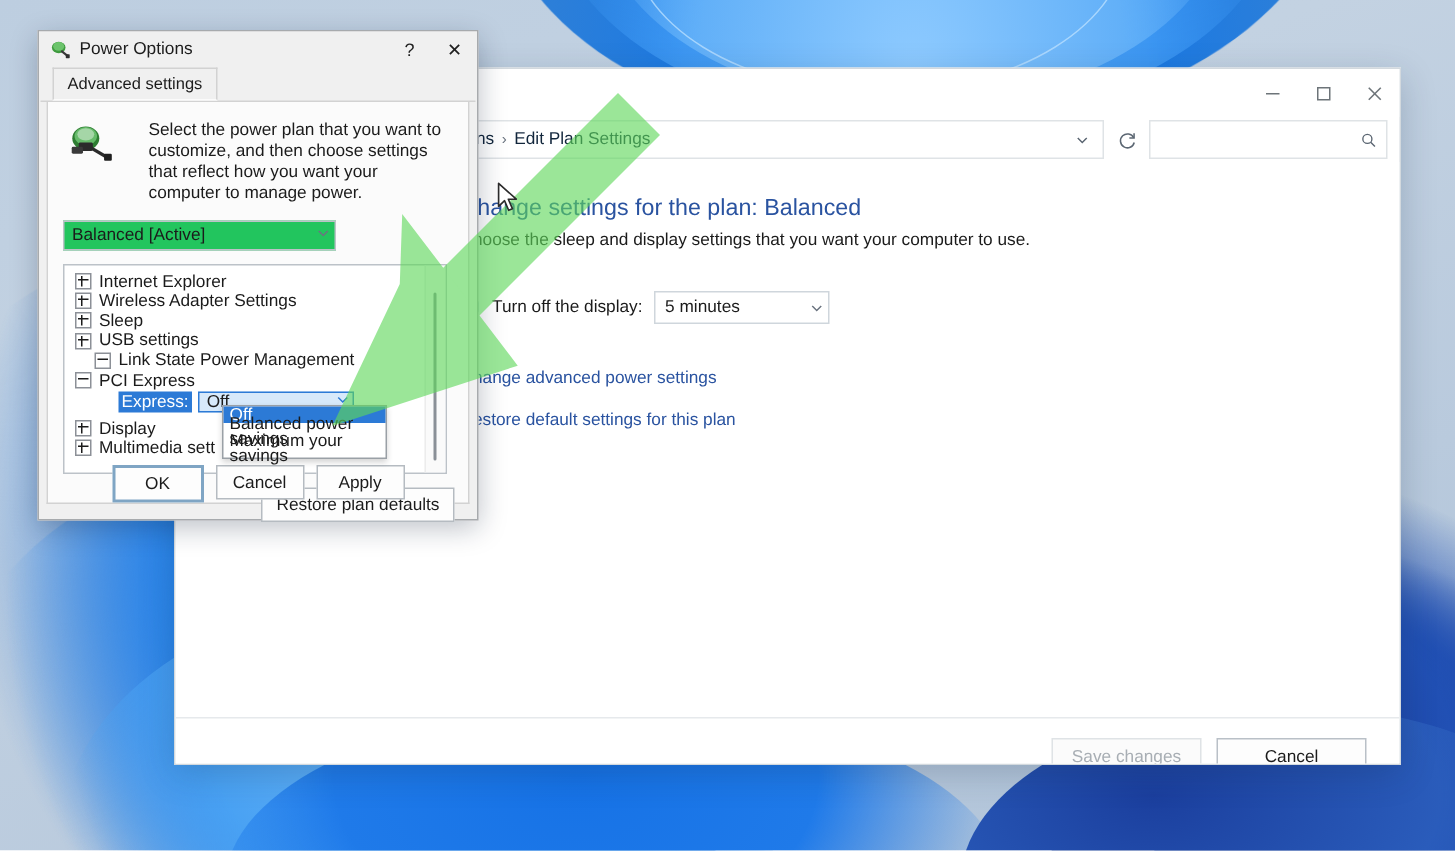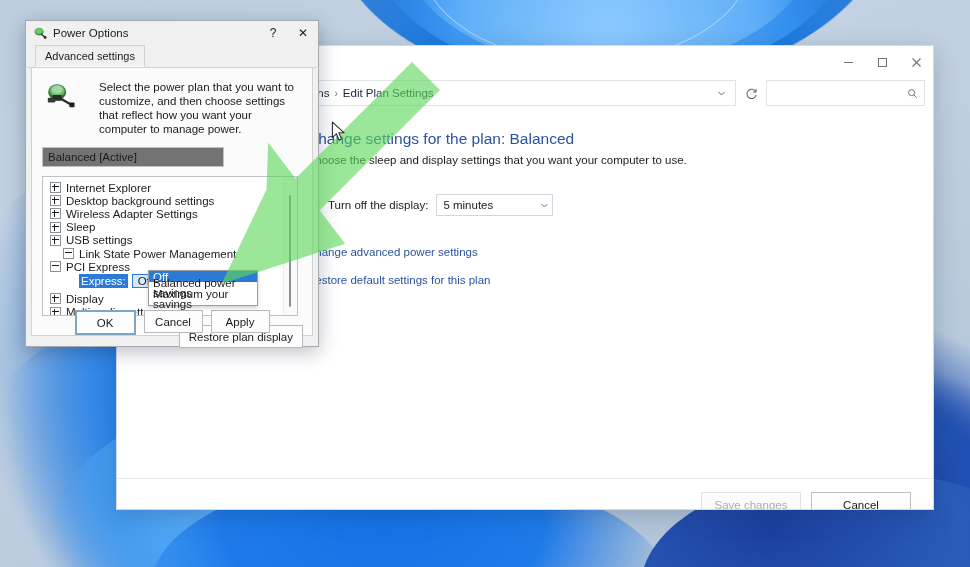--- a/index.html
+++ b/index.html
@@ -293,21 +293,21 @@
     display: flex; gap: 23px;
     padding: 4px 4px 0 4px;
   }
   .intro-text {
     font-size: 11.5px; color: #1b1b1b; line-height: 14px;
   }
   .plan-combo {
     margin: 11px 0 0 2px;
     width: 172px; height: 18px;
     border: 1px solid #bcc2c8;
-    background: #737373;
+    background: #22c55e;
     display: flex; align-items: center; justify-content: space-between;
     padding: 0 3px 0 5px;
     font-size: 11.5px; color: #1b1b1b;
   }
   .tree-frame {
     margin: 9px 0 0 2px;
     width: 256px; height: 140px;
     border: 1px solid #bcc2c8;
     background: #fff;
     position: relative;
@@ -588,24 +588,20 @@
 
       <div class="tree-frame">
         <div class="tree-list">
 
           <div class="tree-row">
             <span class="expander plus"></span>
             <span>Internet Explorer</span>
           </div>
           <div class="tree-row">
             <span class="expander plus"></span>
-            <span>Desktop background settings</span>
-          </div>
-          <div class="tree-row">
-            <span class="expander plus"></span>
             <span>Wireless Adapter Settings</span>
           </div>
           <div class="tree-row">
             <span class="expander plus"></span>
             <span>Sleep</span>
           </div>
           <div class="tree-row">
             <span class="expander plus"></span>
             <span>USB settings</span>
           </div>
@@ -640,21 +636,21 @@
           </div>
 
         </div>
 
         <div class="tree-scroll">
           <div class="thumb"></div>
         </div>
       </div>
 
       <div class="restore-btn-wrap">
-        <div class="dlg-btn">Restore plan display</div>
+        <div class="dlg-btn">Restore plan defaults</div>
       </div>
     </div>
 
     <div id="dlg-buttons">
       <div class="dlg-btn default">OK</div>
       <div class="dlg-btn">Cancel</div>
       <div class="dlg-btn">Apply</div>
     </div>
   </div>
 

